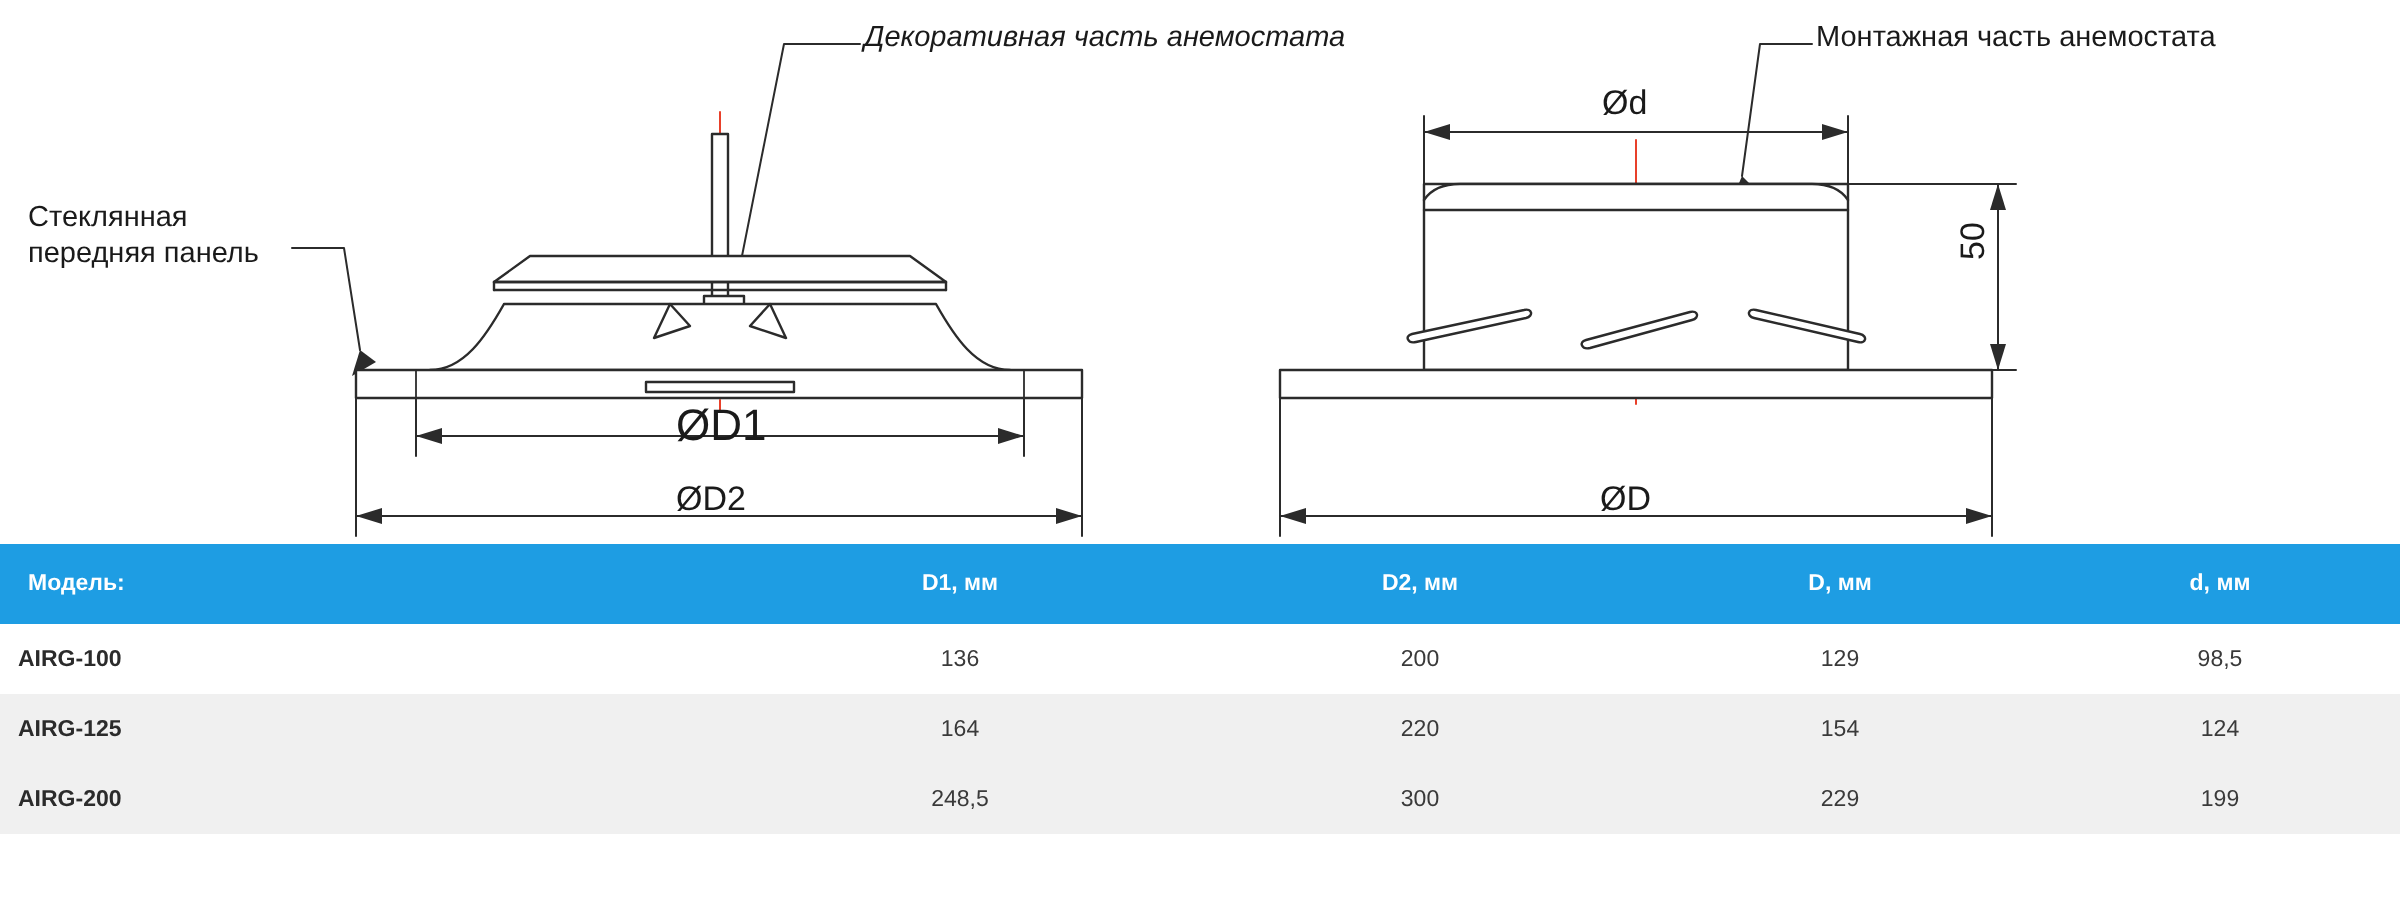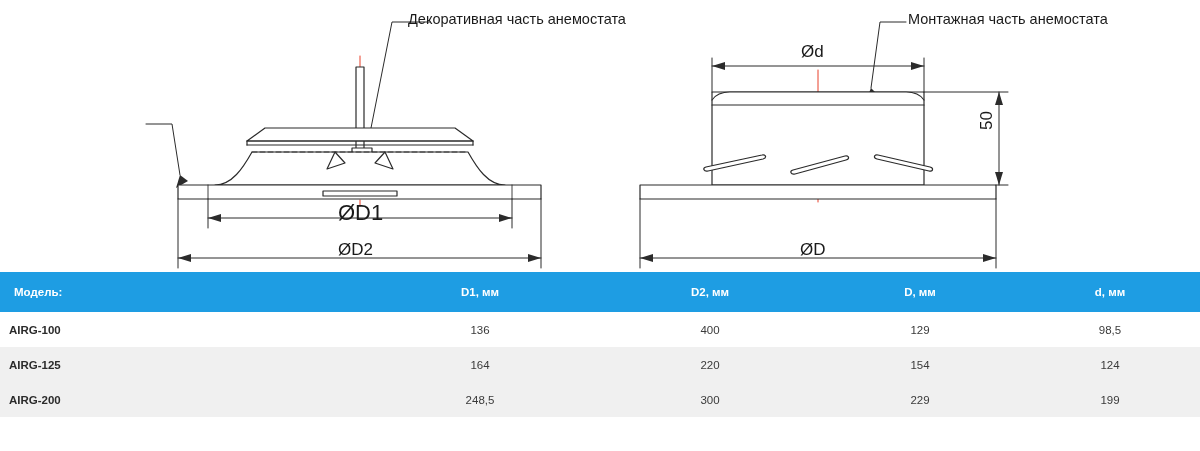--- a/index.html
+++ b/index.html
@@ -25,21 +25,21 @@
   .drawing svg { display: block; }
 
   
   .callout {
     position: absolute;
     font-size: 14.5px;
     color: #1a1a1a;
     line-height: 1.25;
     white-space: nowrap;
   }
-  #label-decorative { left: 408px; top: 10px; }
+  #label-decorative { left: 432px; top: 10px; font-style: italic; }
   #label-mounting  { left: 908px; top: 10px; }
   #label-glass     { left: 14px;  top: 100px; text-align: left; }
 
   
   .dimtext {
     position: absolute;
     font-size: 16px;
     color: #1a1a1a;
     white-space: nowrap;
   }
@@ -192,20 +192,24 @@
           <path d="M996 258 L983 254 L983 262 Z" fill="#2b2b2b" stroke="none"></path>
         </g>
 
       </g>
     </svg>
 
     <div class="callout" id="label-decorative">Декоративная часть анемостата</div>
 
     <div class="callout" id="label-mounting">Монтажная часть анемостата</div>
 
+    <div class="callout" id="label-glass">
+      <div>Стеклянная</div>
+      <div>передняя панель</div>
+    </div>
 
     <div class="dimtext" id="dim-d1">ØD1</div>
     <div class="dimtext" id="dim-d2">ØD2</div>
     <div class="dimtext" id="dim-od">Ød</div>
     <div class="dimtext" id="dim-odd">ØD</div>
     <div class="dimtext" id="dim-50">50</div>
   </div>
 
   <div class="table-wrap">
     <table class="specs">
@@ -215,21 +219,21 @@
           <th style="width:240px">D1, мм</th>
           <th style="width:220px">D2, мм</th>
           <th style="width:200px">D, мм</th>
           <th style="width:180px">d, мм</th>
         </tr>
       </thead>
       <tbody>
         <tr class="odd">
           <td class="col-model">AIRG-100</td>
           <td>136</td>
-          <td>400</td>
+          <td>200</td>
           <td>129</td>
           <td>98,5</td>
         </tr>
         <tr class="even">
           <td class="col-model">AIRG-125</td>
           <td>164</td>
           <td>220</td>
           <td>154</td>
           <td>124</td>
         </tr>

